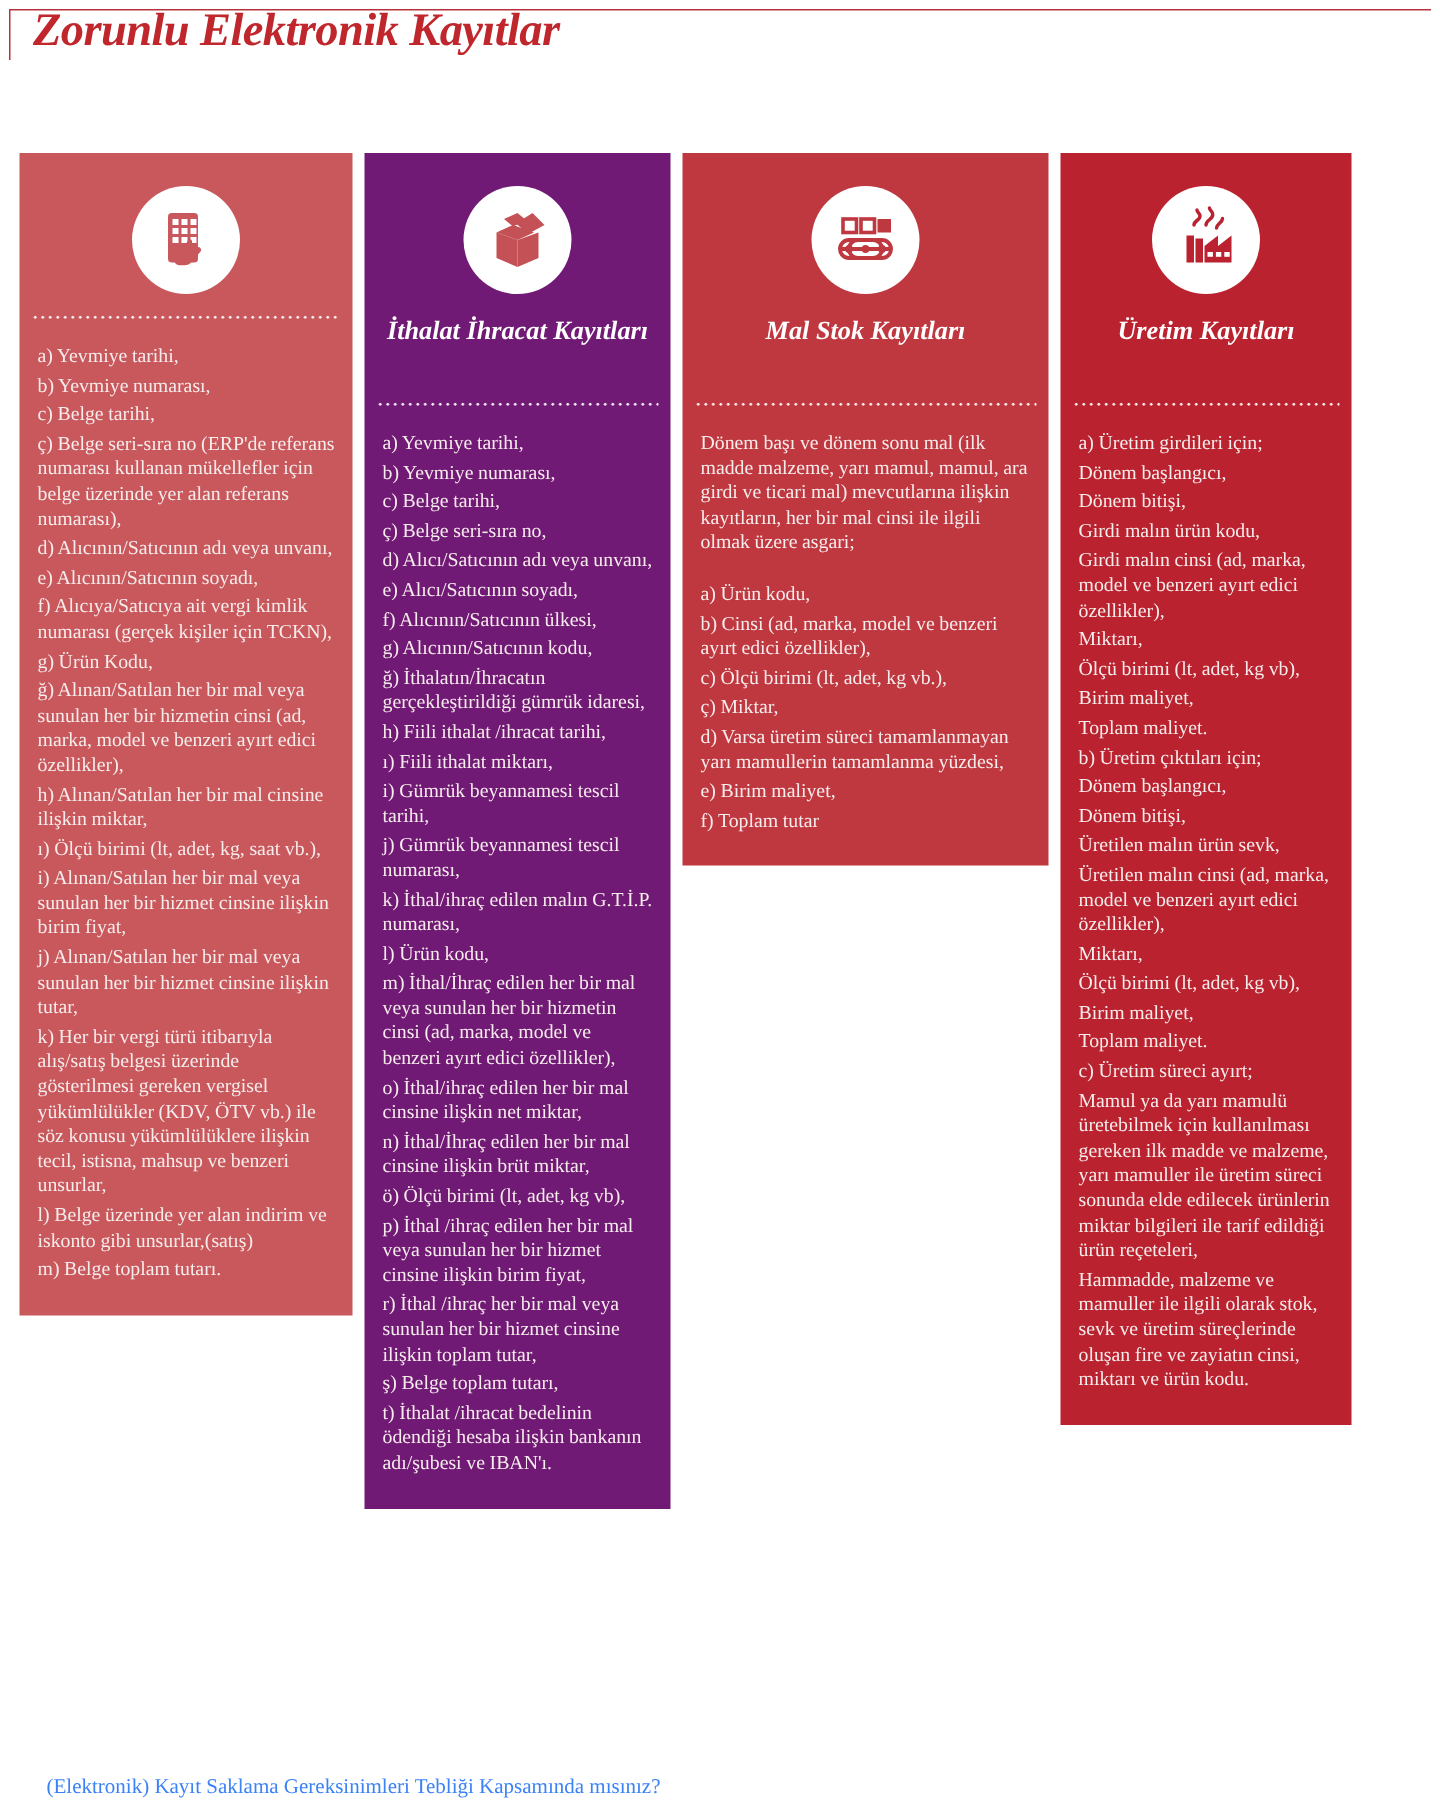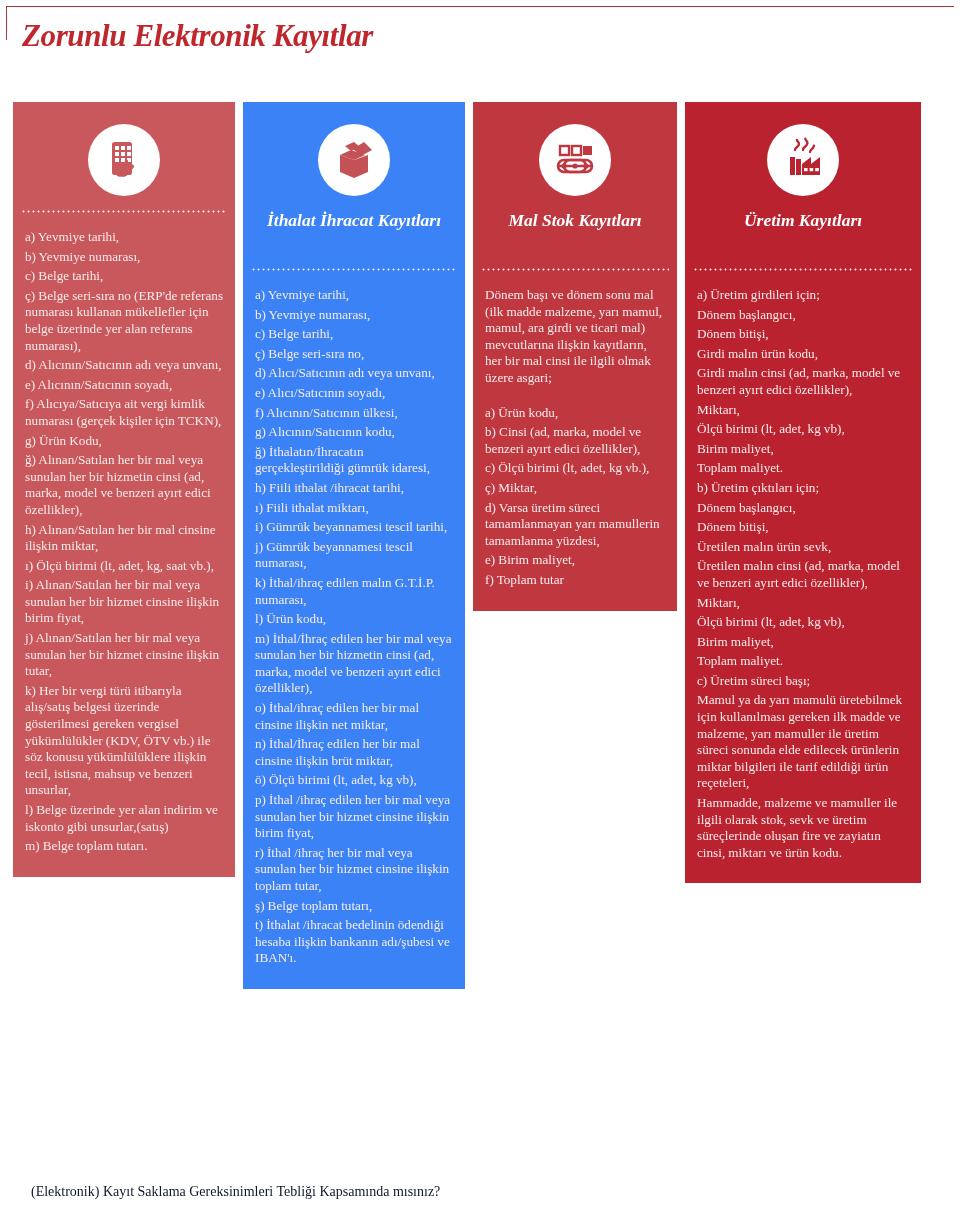--- a/index.html
+++ b/index.html
@@ -30,21 +30,21 @@
     left: 6px;
     top: 6px;
     width: 1px;
     height: 34px;
     background: #b5333c;
   }
 
   .page-title {
     position: absolute;
     left: 22px;
-    top: 18px;
+    top: 2px;
     font-family: "Liberation Serif", "DejaVu Serif", serif;
     font-weight: bold;
     font-style: italic;
     font-size: 31px;
     letter-spacing: -0.4px;
     color: #c0272d;
     white-space: nowrap;
   }
 
   .columns {
@@ -56,23 +56,23 @@
     gap: 8px;
     align-items: flex-start;
   }
 
   .col {
     position: relative;
     box-sizing: border-box;
     padding: 0;
   }
   .col-1 { width: 222px; background: #c8585c; }
-  .col-2 { width: 222px; background: #3b82f6; }
-  .col-3 { width: 204px; background: #bf3840; }
-  .col-4 { width: 236px; background: #b9222e; }
+  .col-2 { width: 204px; background: #701a75; }
+  .col-3 { width: 244px; background: #bf3840; }
+  .col-4 { width: 194px; background: #b9222e; }
 
   .col-head {
     box-sizing: border-box;
     padding: 22px 10px 0 10px;
     text-align: center;
   }
 
   .icon-wrap {
     width: 72px;
     height: 72px;
@@ -122,21 +122,21 @@
   .item.tight { margin-bottom: 3px; }
   .item.gap { margin-bottom: 18px; }
   .item:last-child { margin-bottom: 0; }
 
   .footer {
     position: absolute;
     left: 31px;
     top: 1184px;
     font-family: "Liberation Serif", "DejaVu Serif", serif;
     font-size: 14px;
-    color: #0f172a;
+    color: #3b82f6;
     white-space: nowrap;
   }
 </style>
 </head>
 <body>
 
 <div class="frame-top"></div>
 <div class="frame-left"></div>
 
 <div class="page-title">Zorunlu Elektronik Kayıtlar</div>
@@ -300,21 +300,21 @@
       <p class="item tight">Toplam maliyet.</p>
       <p class="item tight">b) Üretim çıktıları için;</p>
       <p class="item tight">Dönem başlangıcı,</p>
       <p class="item tight">Dönem bitişi,</p>
       <p class="item tight">Üretilen malın ürün sevk,</p>
       <p class="item tight">Üretilen malın cinsi (ad, marka, model ve benzeri ayırt edici özellikler),</p>
       <p class="item tight">Miktarı,</p>
       <p class="item tight">Ölçü birimi (lt, adet, kg vb),</p>
       <p class="item tight">Birim maliyet,</p>
       <p class="item tight">Toplam maliyet.</p>
-      <p class="item tight">c) Üretim süreci başı;</p>
+      <p class="item tight">c) Üretim süreci ayırt;</p>
       <p class="item tight">Mamul ya da yarı mamulü üretebilmek için kullanılması gereken ilk madde ve malzeme, yarı mamuller ile üretim süreci sonunda elde edilecek ürünlerin miktar bilgileri ile tarif edildiği ürün reçeteleri,</p>
       <p class="item tight">Hammadde, malzeme ve mamuller ile ilgili olarak stok, sevk ve üretim süreçlerinde oluşan fire ve zayiatın cinsi, miktarı ve ürün kodu.</p>
     </div>
   </div>
 
 </div>
 
 <div class="footer">(Elektronik) Kayıt Saklama Gereksinimleri Tebliği Kapsamında mısınız?</div>
 
 </body></html>

